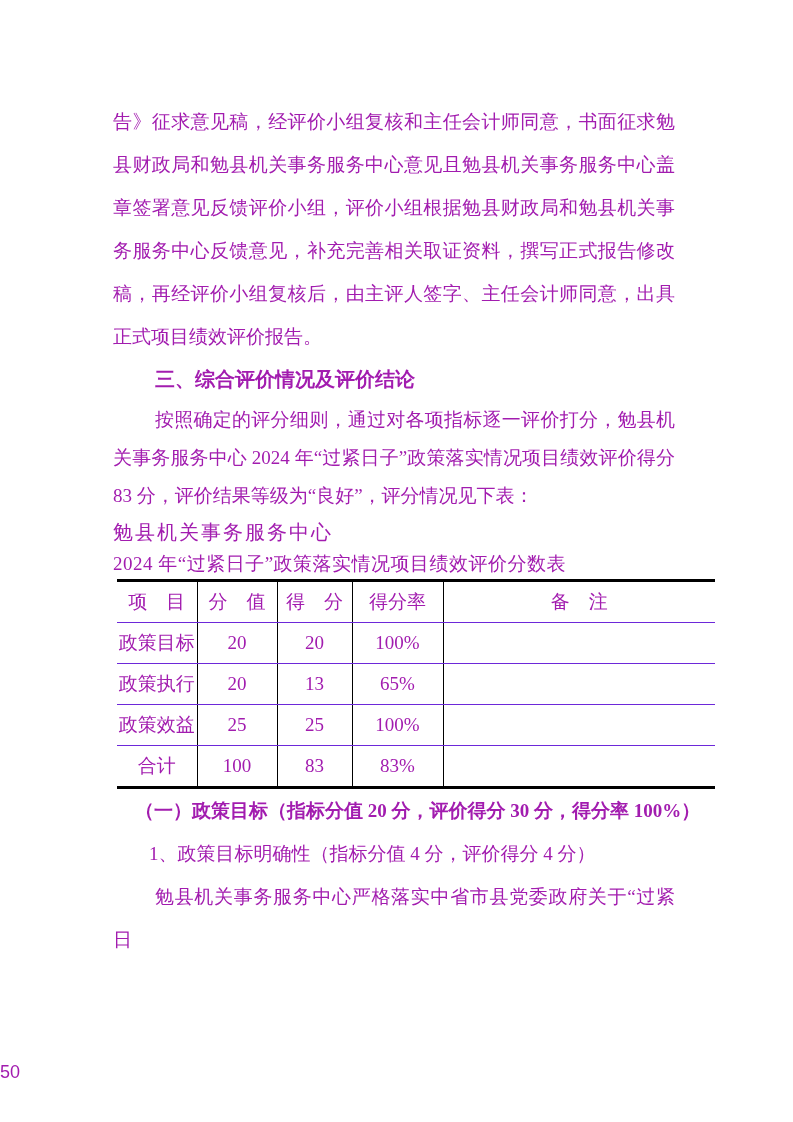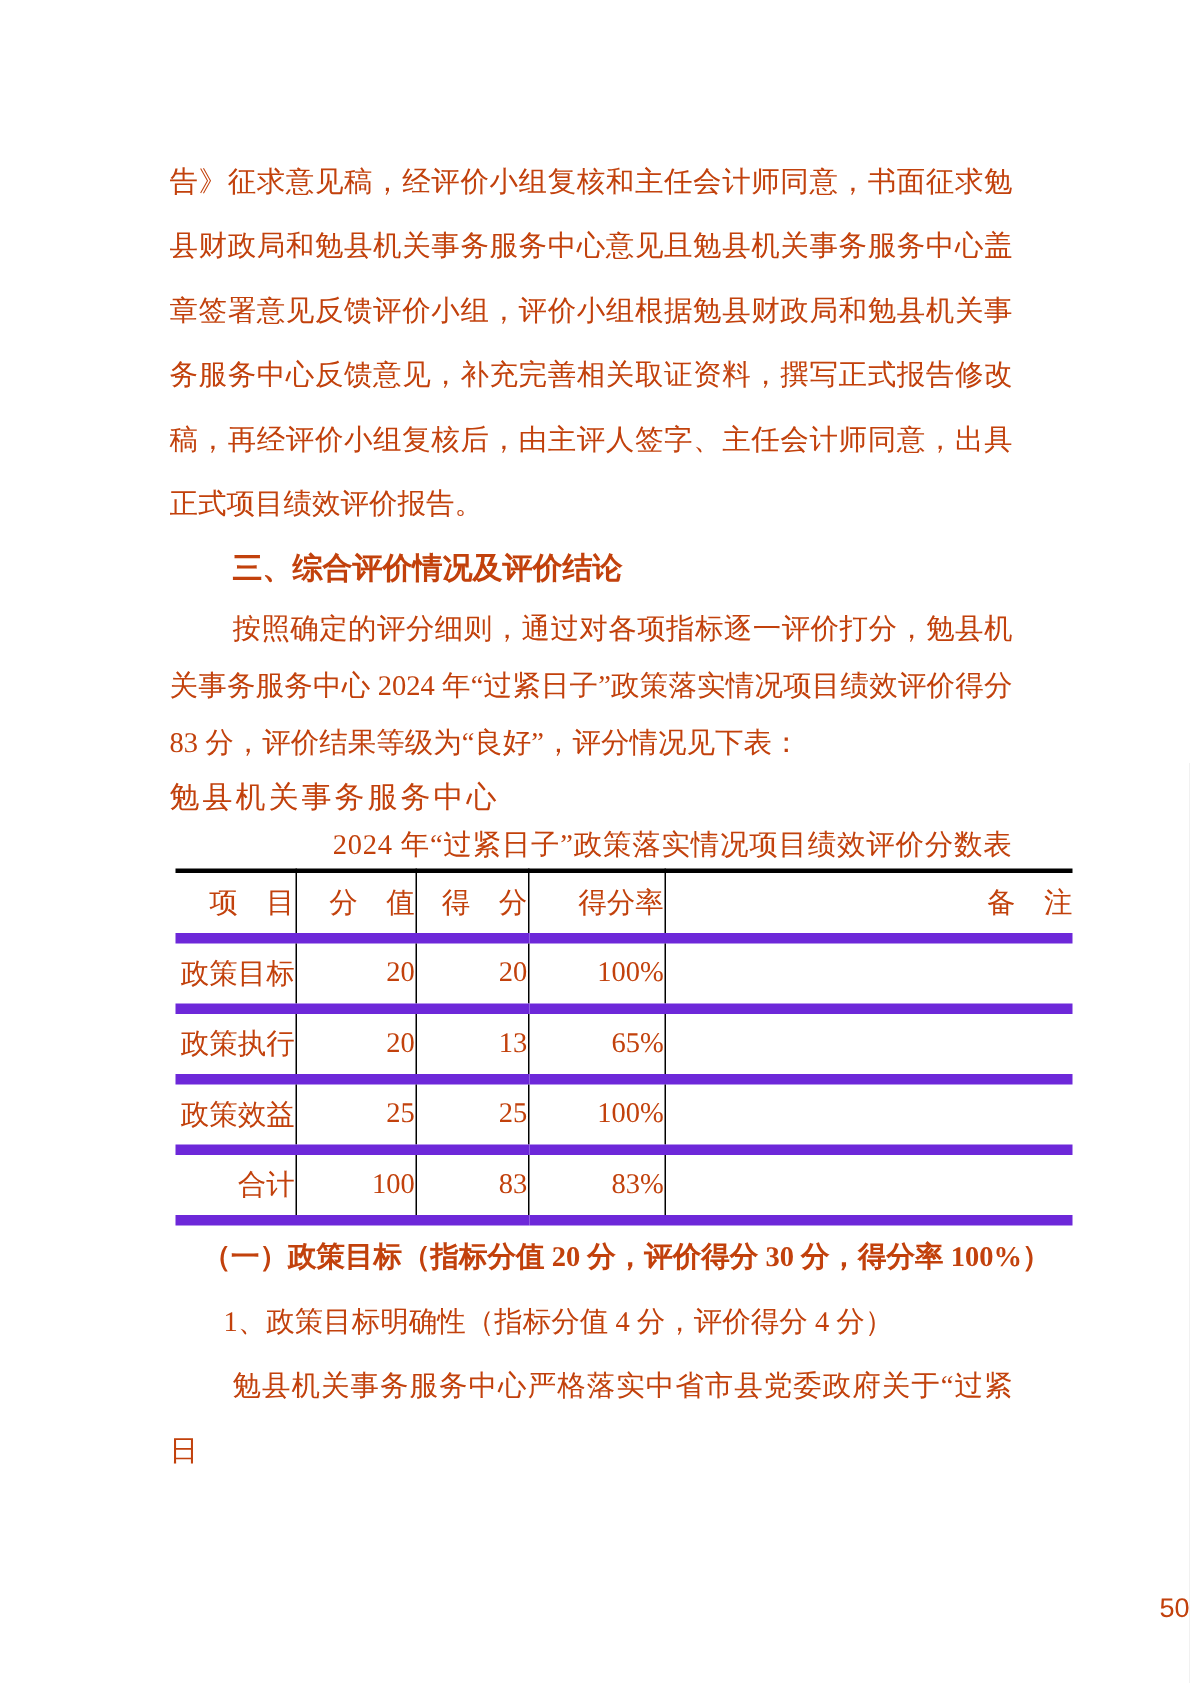--- a/index.html
+++ b/index.html
@@ -2,21 +2,21 @@
 <html lang="zh"><head>
 <meta charset="utf-8">
 <style>
   html, body { margin: 0; padding: 0; background: #e8e8e8; }
   .page {
     position: relative;
     width: 793px;
     height: 1122px;
     margin: 0 auto;
     background: #ffffff;
-    color: #c2410c;
+    color: #a21caf;
     font-family: "Liberation Serif", "DejaVu Serif", serif;
     overflow: hidden;
   }
   .content {
     position: absolute;
     left: 113px;
     top: 100px;
     width: 562px;
   }
   .body-text {
@@ -49,48 +49,48 @@
   .table-title-1 {
     margin: 0;
     font-size: 20px;
     line-height: 34px;
     letter-spacing: 2px;
   }
   .table-title-2 {
     margin: 0;
     font-size: 19px;
     line-height: 30px;
-    text-align: right;
+    text-align: left;
     letter-spacing: 0.5px;
   }
   table.score-table {
     border-collapse: collapse;
     table-layout: fixed;
     width: 598px;
     margin-left: 4px;
     border-top: 3px solid #000;
     border-bottom: 3px solid #000;
   }
   .score-table th, .score-table td {
     font-weight: normal;
     font-size: 19px;
-    text-align: right;
+    text-align: center;
     vertical-align: middle;
     height: 40px;
     padding: 0;
-    border-bottom: 7px solid #6d28d9;
+    border-bottom: 1px solid #6d28d9;
     overflow: hidden;
   }
   .score-table th + th, .score-table td + td { border-left: 1px solid #000; }
   .page-number {
     position: absolute;
     top: 1062px;
     left: 0;
     width: 100%;
-    text-align: right;
+    text-align: left;
     font-size: 18px;
     font-family: "Liberation Sans", "DejaVu Sans", sans-serif;
   }
 </style>
 </head>
 <body>
 
 <div class="page">
   <div class="content">
 

